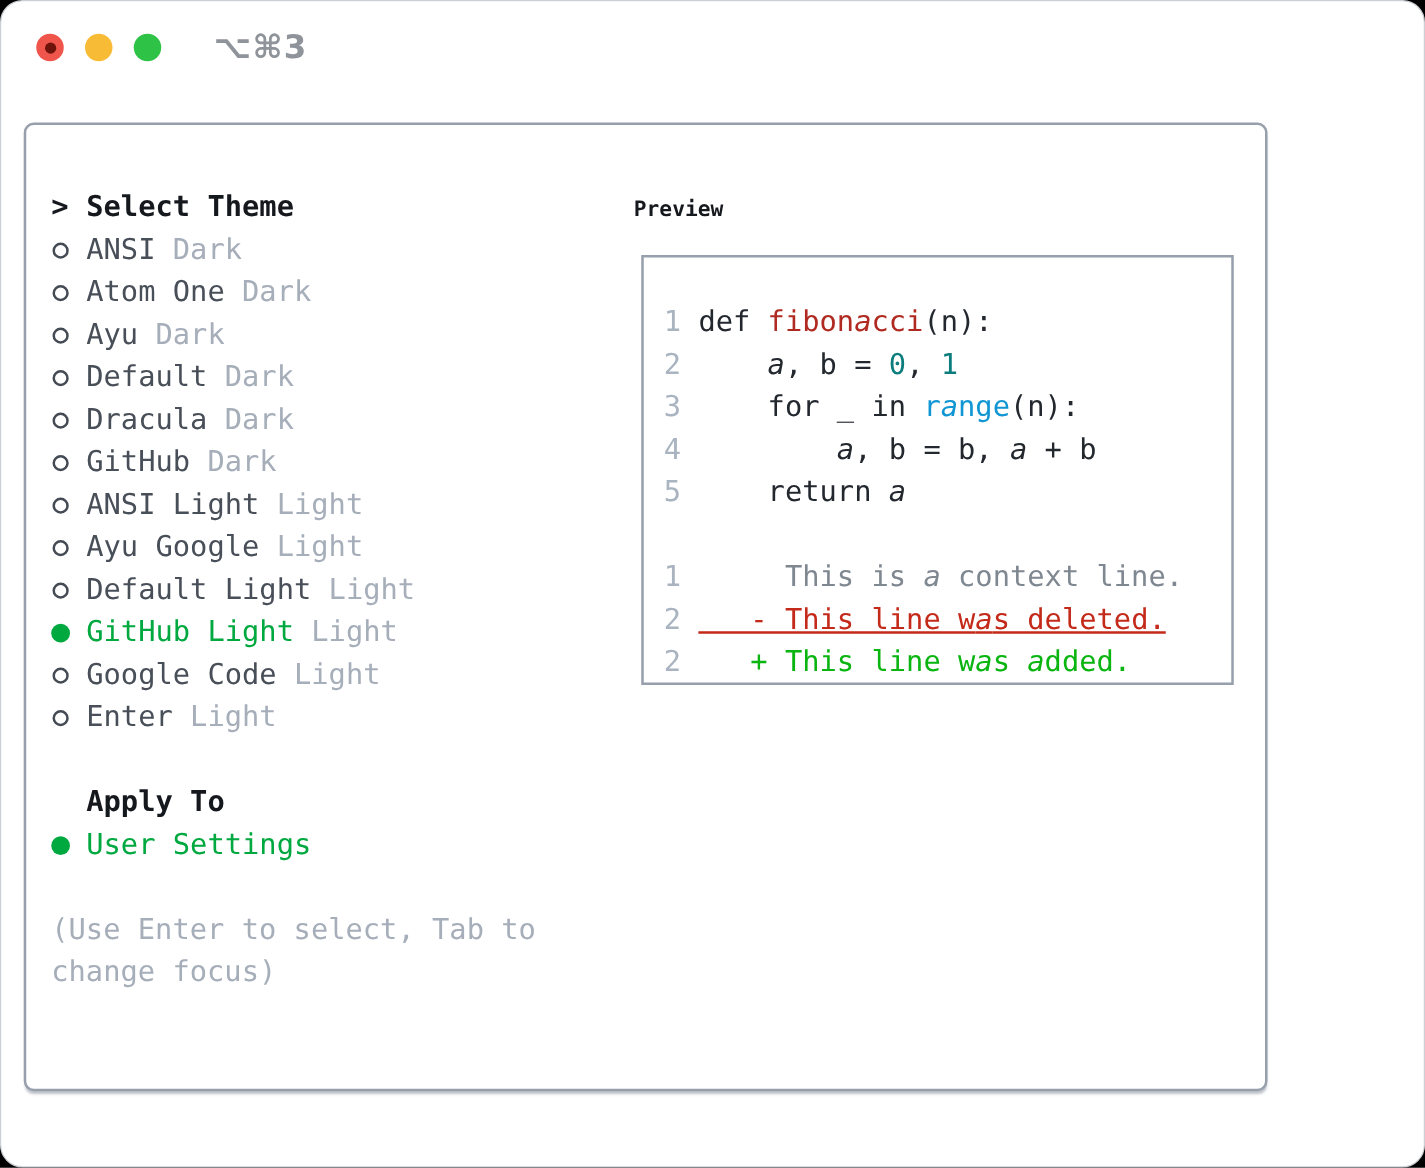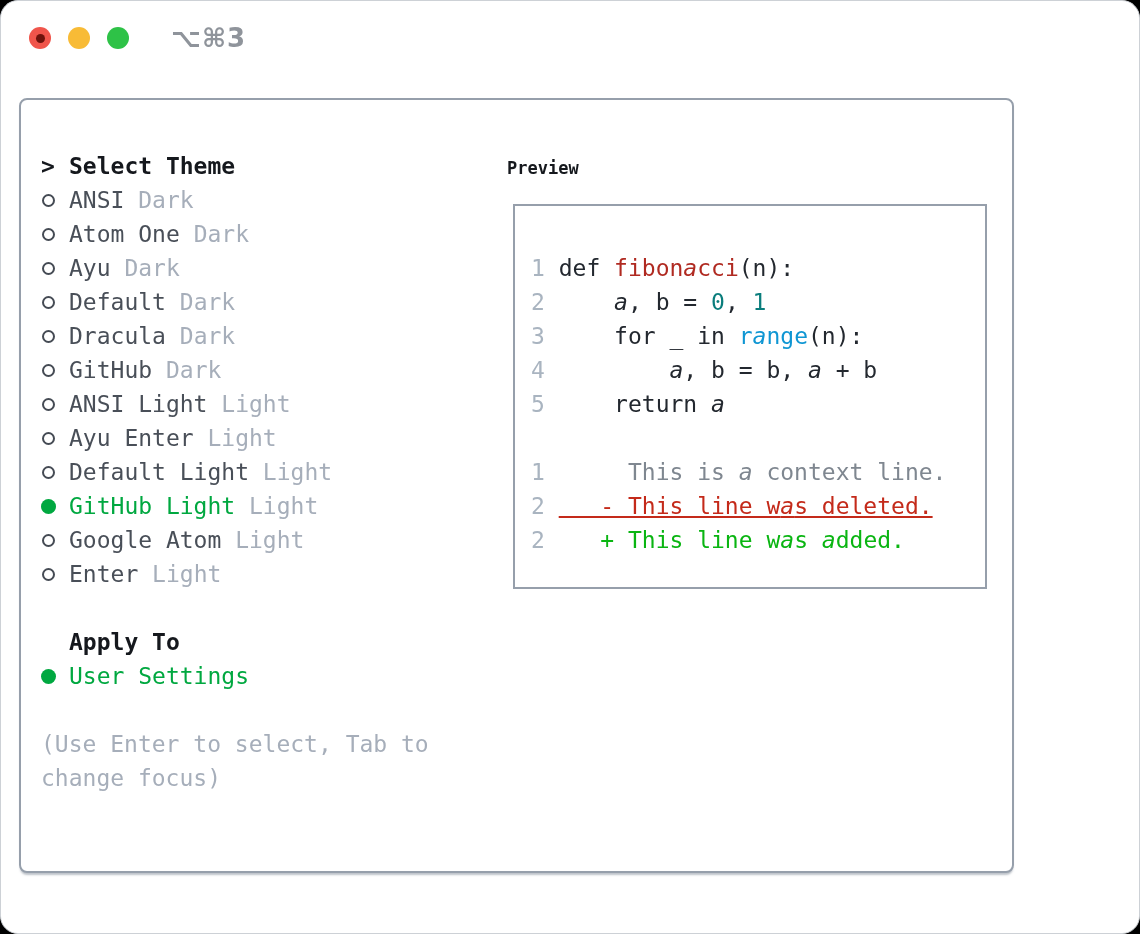--- a/index.html
+++ b/index.html
@@ -35,22 +35,22 @@
          box-sizing:border-box;margin-left:1px;flex:none;}
   .radio.sel{width:15px;height:15px;border:none;background:var(--sel_green);margin-left:0;}
   .name{color:var(--item_fg);}
   .name.selname{color:var(--sel_green);text-align:right;}
   .variant{color:var(--muted);}
   .hint{color:var(--muted);}
 
   
   .preview-header{position:absolute;left:486px;top:51px;height:34px;display:flex;align-items:center;
                   font-size:17px;font-weight:bold;color:var(--header_fg);}
-  .preview-box{position:absolute;left:492px;top:104px;width:474px;height:385px;box-sizing:border-box;
-               border:2px solid var(--border);padding:45px 0 0 16px;overflow:hidden;background:#fff;}
+  .preview-box{position:absolute;left:492px;top:104px;width:474px;height:344px;box-sizing:border-box;
+               border:2px solid var(--border);padding:35px 0 0 16px;overflow:hidden;background:#fff;}
   .pline{line-height:34px;height:34px;white-space:pre;font-size:23px;}
   .tk-ln{color:var(--line_num);}
   .tk-fg{color:var(--code_fg);}
   .tk-func{color:var(--func_red);}
   .tk-num{color:var(--num_teal);}
   .tk-builtin{color:var(--builtin_blue);}
   .tk-ctx{color:var(--ctx_gray);}
   .tk-del{color:var(--del_red);text-decoration:underline;}
   .tk-add{color:var(--add_green);}
   .ia{font-style:italic;}
@@ -79,24 +79,24 @@
       </div>
 
       <div id="theme-items">
           <div class="row"><span class="prefix"><span class="radio"></span></span><span class="name">ANSI</span><span class="variant"> Dark</span></div>
           <div class="row"><span class="prefix"><span class="radio"></span></span><span class="name">Atom One</span><span class="variant"> Dark</span></div>
           <div class="row"><span class="prefix"><span class="radio"></span></span><span class="name">Ayu</span><span class="variant"> Dark</span></div>
           <div class="row"><span class="prefix"><span class="radio"></span></span><span class="name">Default</span><span class="variant"> Dark</span></div>
           <div class="row"><span class="prefix"><span class="radio"></span></span><span class="name">Dracula</span><span class="variant"> Dark</span></div>
           <div class="row"><span class="prefix"><span class="radio"></span></span><span class="name">GitHub</span><span class="variant"> Dark</span></div>
           <div class="row"><span class="prefix"><span class="radio"></span></span><span class="name">ANSI Light</span><span class="variant"> Light</span></div>
-          <div class="row"><span class="prefix"><span class="radio"></span></span><span class="name">Ayu Enter</span><span class="variant"> Light</span></div>
+          <div class="row"><span class="prefix"><span class="radio"></span></span><span class="name">Ayu Google</span><span class="variant"> Light</span></div>
           <div class="row"><span class="prefix"><span class="radio"></span></span><span class="name">Default Light</span><span class="variant"> Light</span></div>
           <div class="row"><span class="prefix"><span class="radio sel"></span></span><span class="name selname">GitHub Light</span><span class="variant"> Light</span></div>
-          <div class="row"><span class="prefix"><span class="radio"></span></span><span class="name">Google Atom</span><span class="variant"> Light</span></div>
+          <div class="row"><span class="prefix"><span class="radio"></span></span><span class="name">Google Code</span><span class="variant"> Light</span></div>
           <div class="row"><span class="prefix"><span class="radio"></span></span><span class="name">Enter</span><span class="variant"> Light</span></div>
         </div>
 
       <div class="row spacer"></div>
 
       <div class="row">
         <span class="prefix"></span><span class="h-label">Apply To</span>
       </div>
 
       <div id="apply-items">

